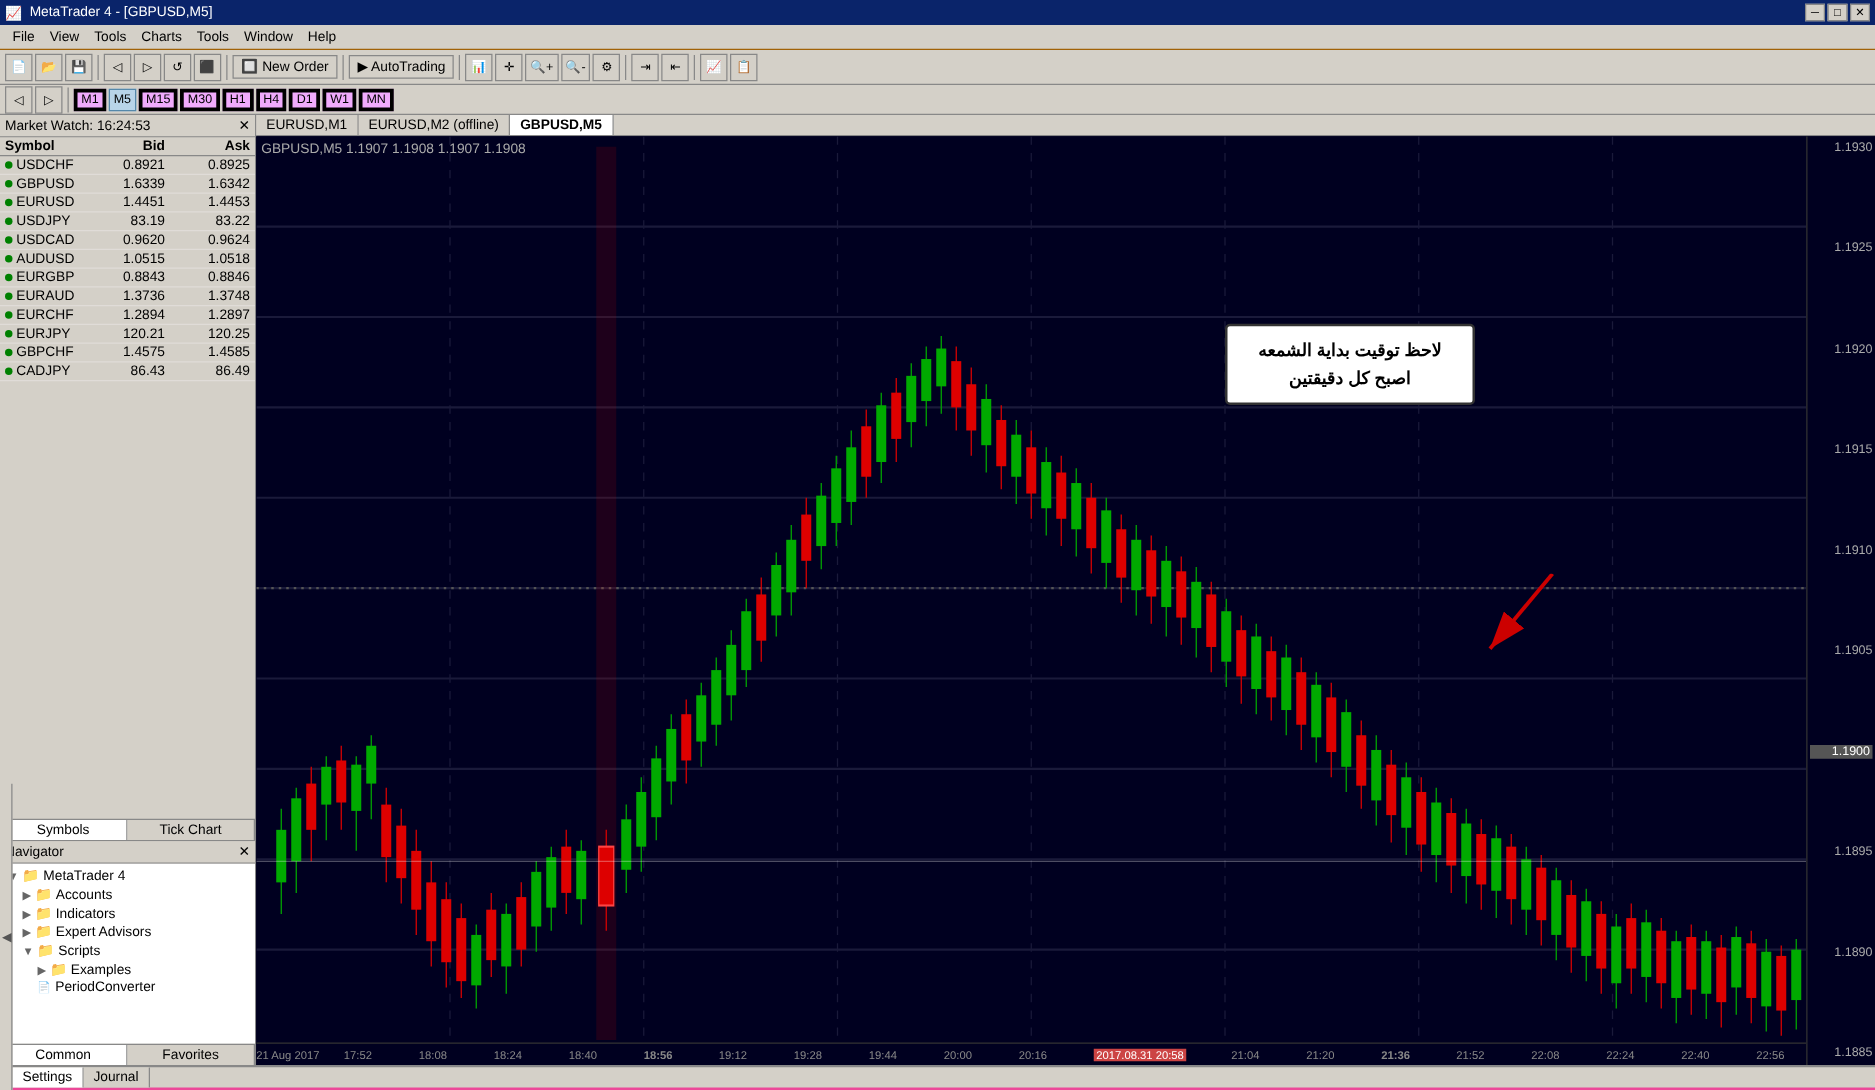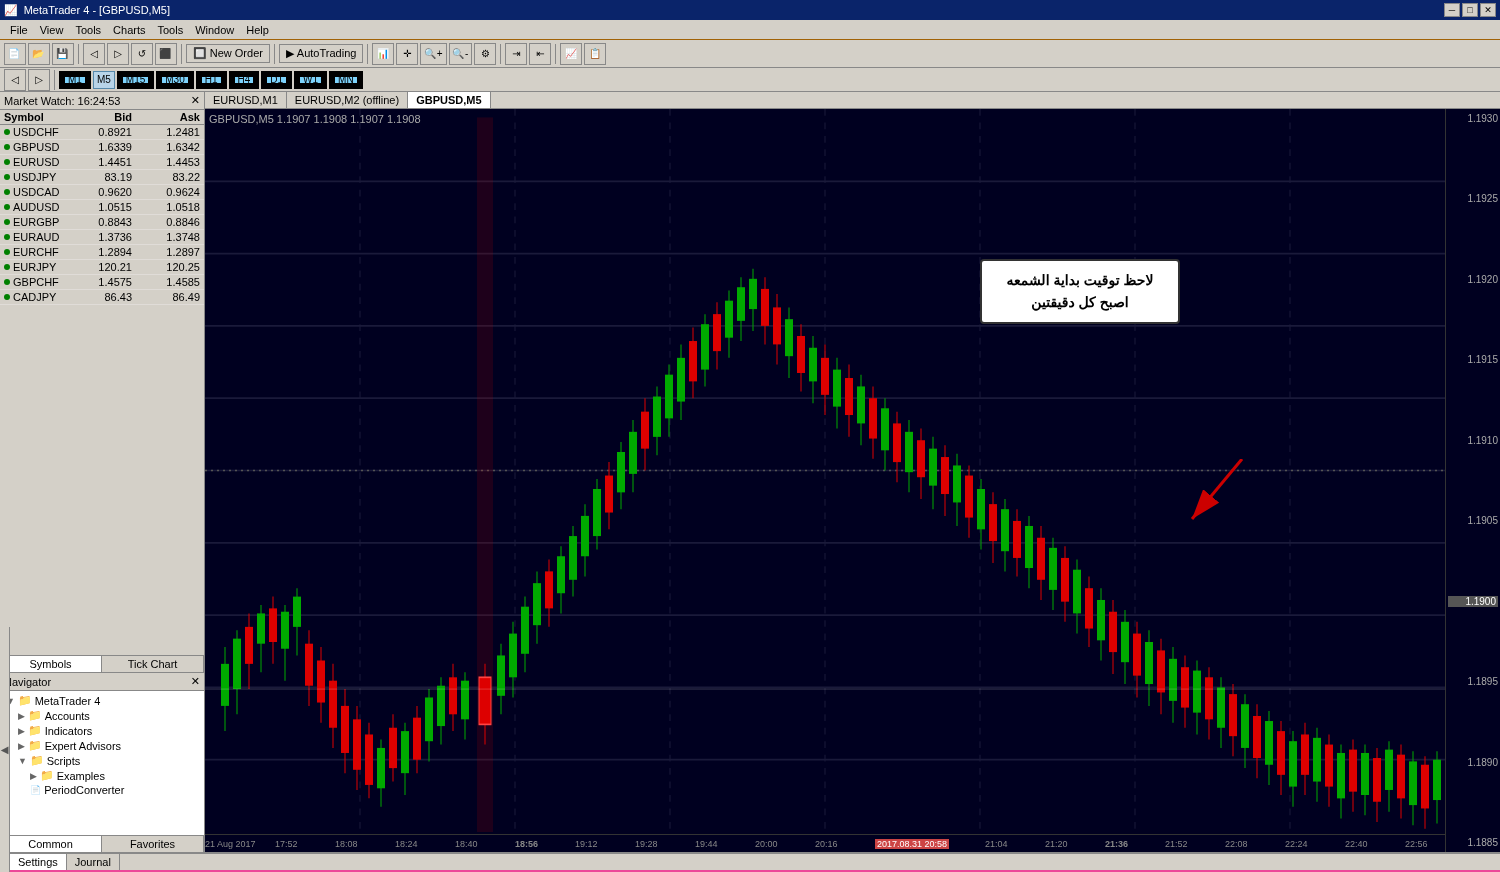--- a/index.html
+++ b/index.html
@@ -17,21 +17,21 @@
 
     
     .toolbar { height: 28px; background: #d4d0c8; display: flex; align-items: center; padding: 0 4px; border-bottom: 1px solid #888; gap: 2px; }
     .tb-btn { height: 22px; min-width: 22px; background: #d4d0c8; border: 1px solid #888; display: flex; align-items: center; justify-content: center; cursor: pointer; font-size: 10px; padding: 0 3px; }
     .tb-separator { width: 1px; height: 20px; background: #888; margin: 0 2px; }
     .tb-new-order { background: #d4d0c8; border: 1px solid #888; padding: 2px 6px; font-size: 11px; cursor: pointer; }
     .tb-autotrading { background: #d4d0c8; border: 1px solid #888; padding: 2px 6px; font-size: 11px; cursor: pointer; display: flex; align-items: center; gap: 3px; }
 
     
     .tf-toolbar { height: 24px; background: #d4d0c8; display: flex; align-items: center; padding: 0 4px; border-bottom: 1px solid #888; gap: 2px; }
-    .tf-btn { height: 18px; min-width: 18px; background: #7dd3fc; border: 6px solid #000000; display: flex; align-items: center; justify-content: center; cursor: pointer; font-size: 10px; padding: 0 3px; }
+    .tf-btn { height: 18px; min-width: 18px; background: #f0abfc; border: 3px solid #000000; display: flex; align-items: center; justify-content: center; cursor: pointer; font-size: 10px; padding: 0 3px; }
     .tf-btn.active { background: #b8d4e8; border: 1px solid #5588aa; }
 
     
     .main-container { display: flex; height: calc(872px - 20px - 20px - 28px - 24px - 20px); }
     
     
     .left-panel { width: 205px; display: flex; flex-direction: column; border-right: 1px solid #888; background: #d4d0c8; }
     
     
     .market-watch { flex: 1; overflow: hidden; display: flex; flex-direction: column; }
@@ -162,21 +162,21 @@
       </div>
       <div class="mw-cols">
         <div class="mw-col">Symbol</div>
         <div class="mw-col">Bid</div>
         <div class="mw-col">Ask</div>
       </div>
       <div style="overflow-y:auto; flex:1;">
         <div class="mw-row">
           <div class="mw-cell symbol"><span class="dot"></span>USDCHF</div>
           <div class="mw-cell">0.8921</div>
-          <div class="mw-cell">1.2481</div>
+          <div class="mw-cell">0.8925</div>
         </div>
         <div class="mw-row">
           <div class="mw-cell symbol"><span class="dot"></span>GBPUSD</div>
           <div class="mw-cell">1.6339</div>
           <div class="mw-cell">1.6342</div>
         </div>
         <div class="mw-row">
           <div class="mw-cell symbol"><span class="dot"></span>EURUSD</div>
           <div class="mw-cell">1.4451</div>
           <div class="mw-cell">1.4453</div>

